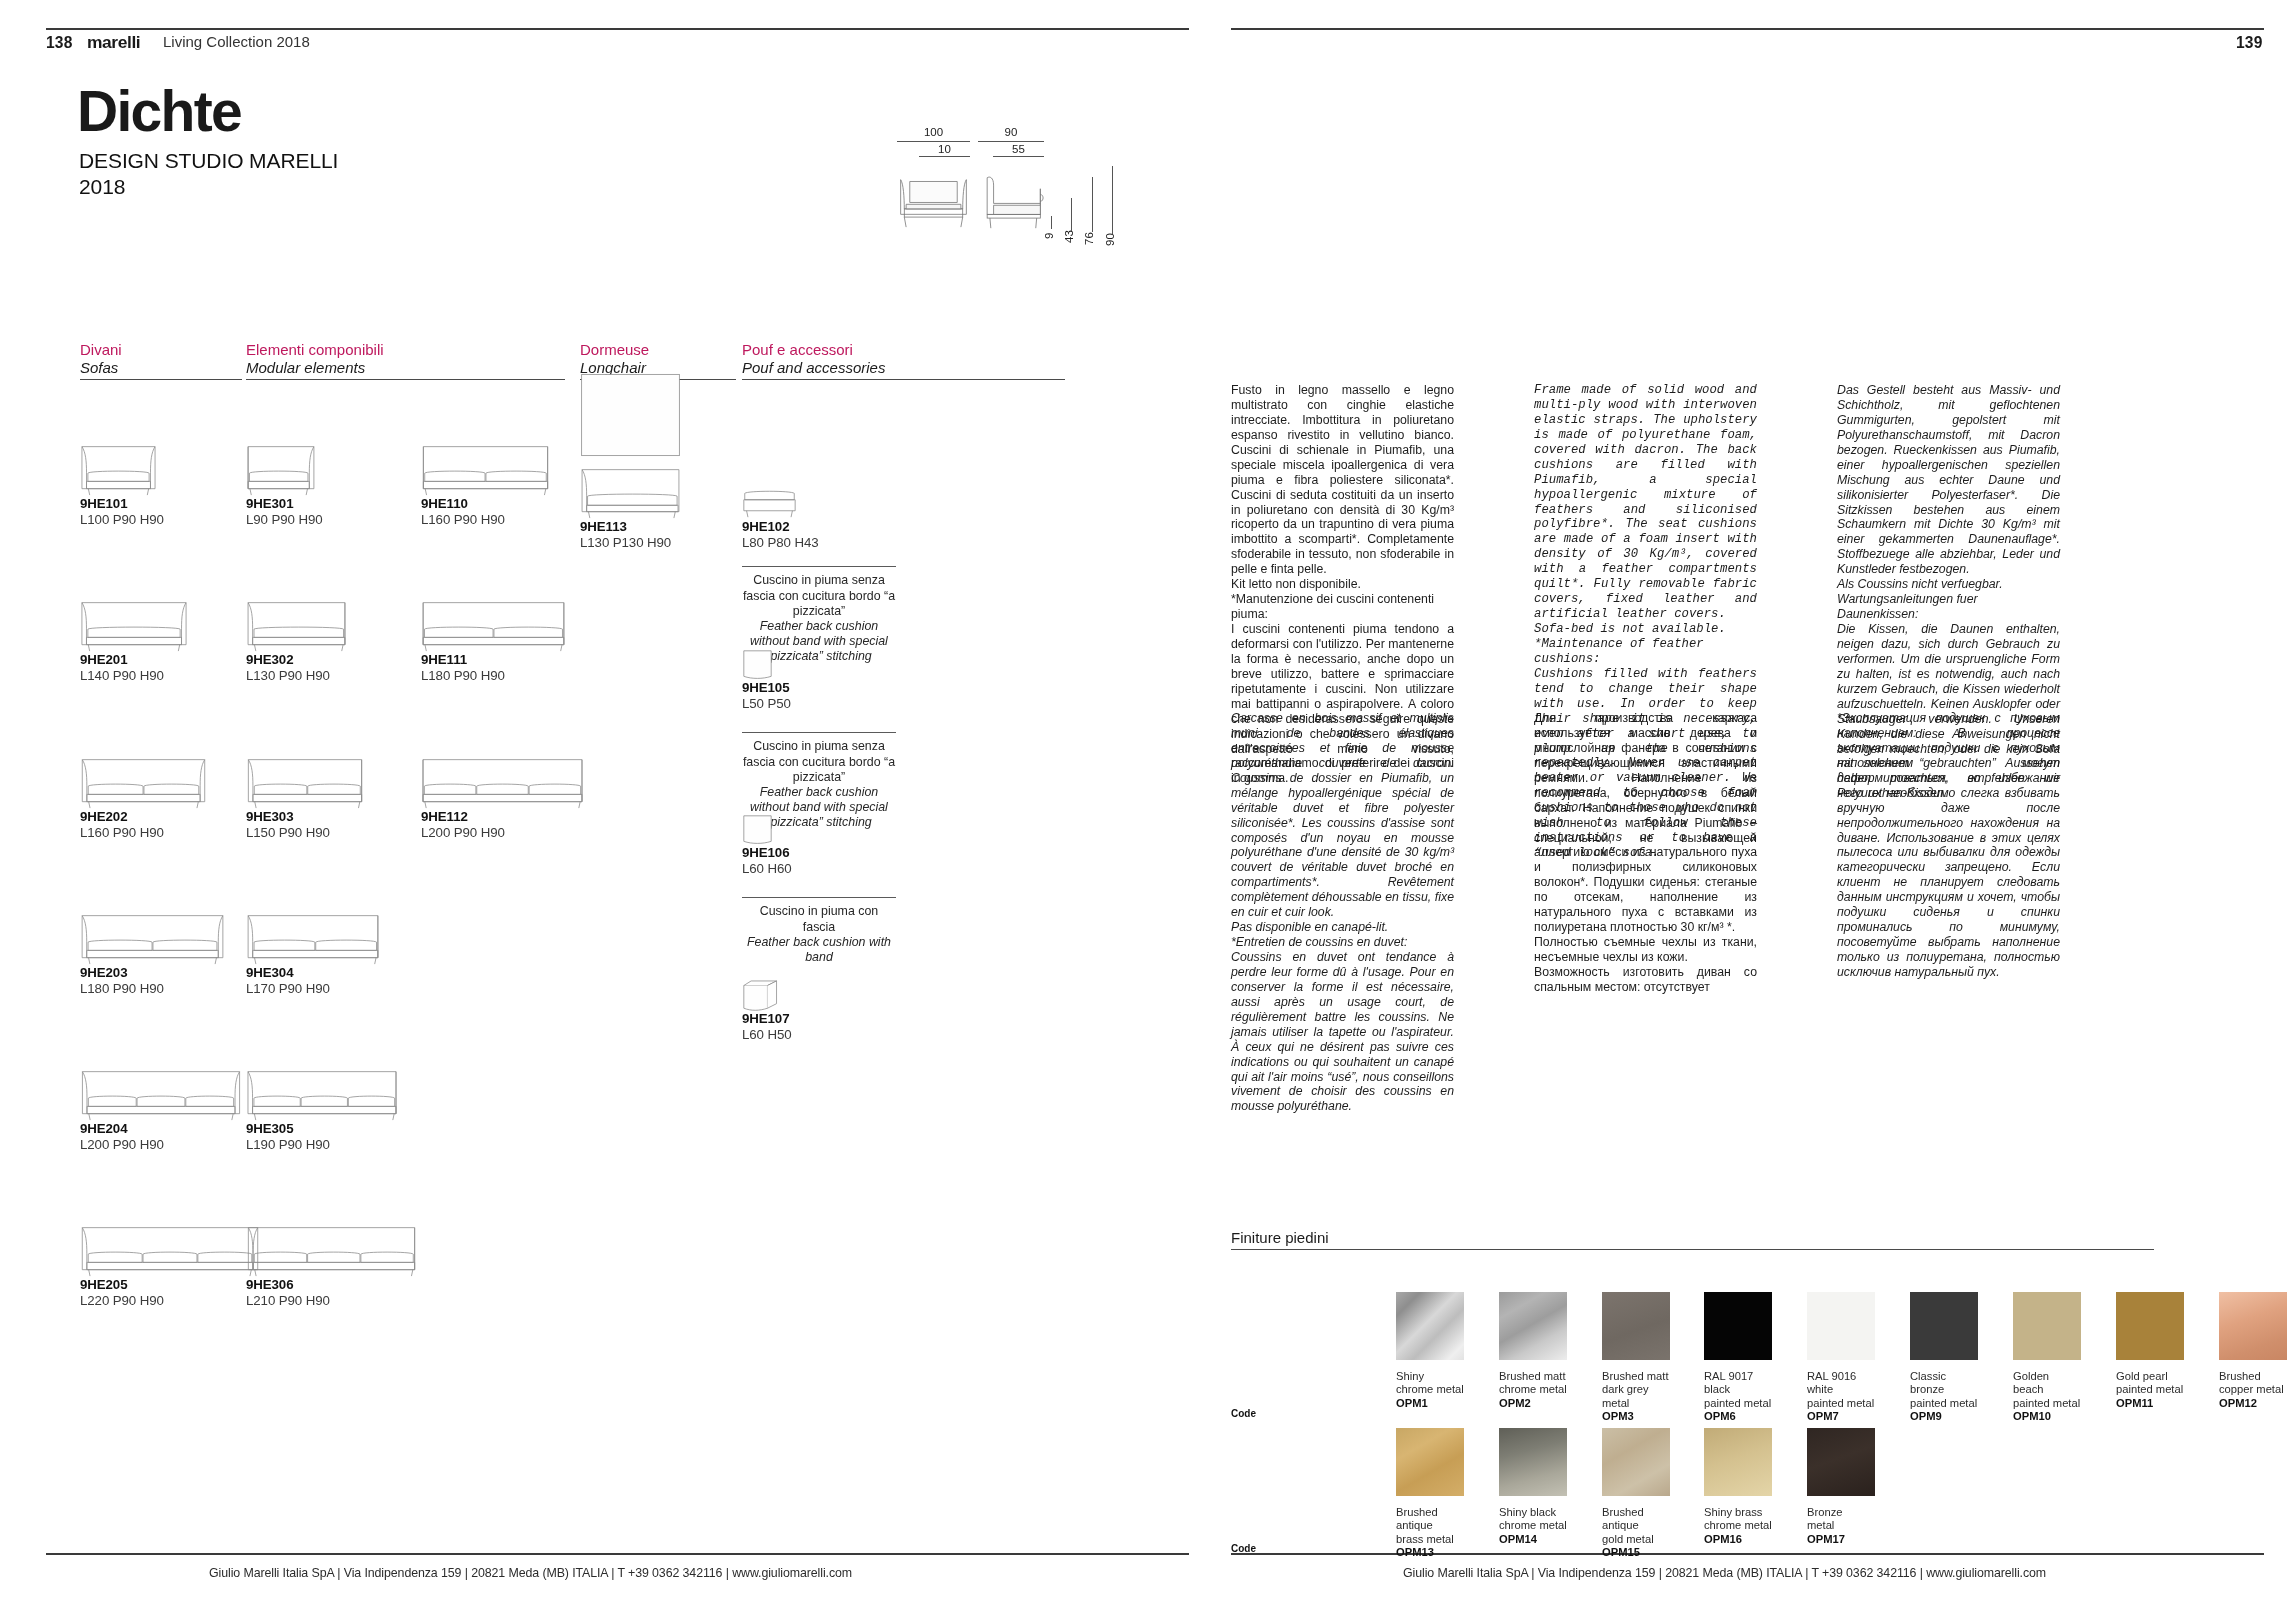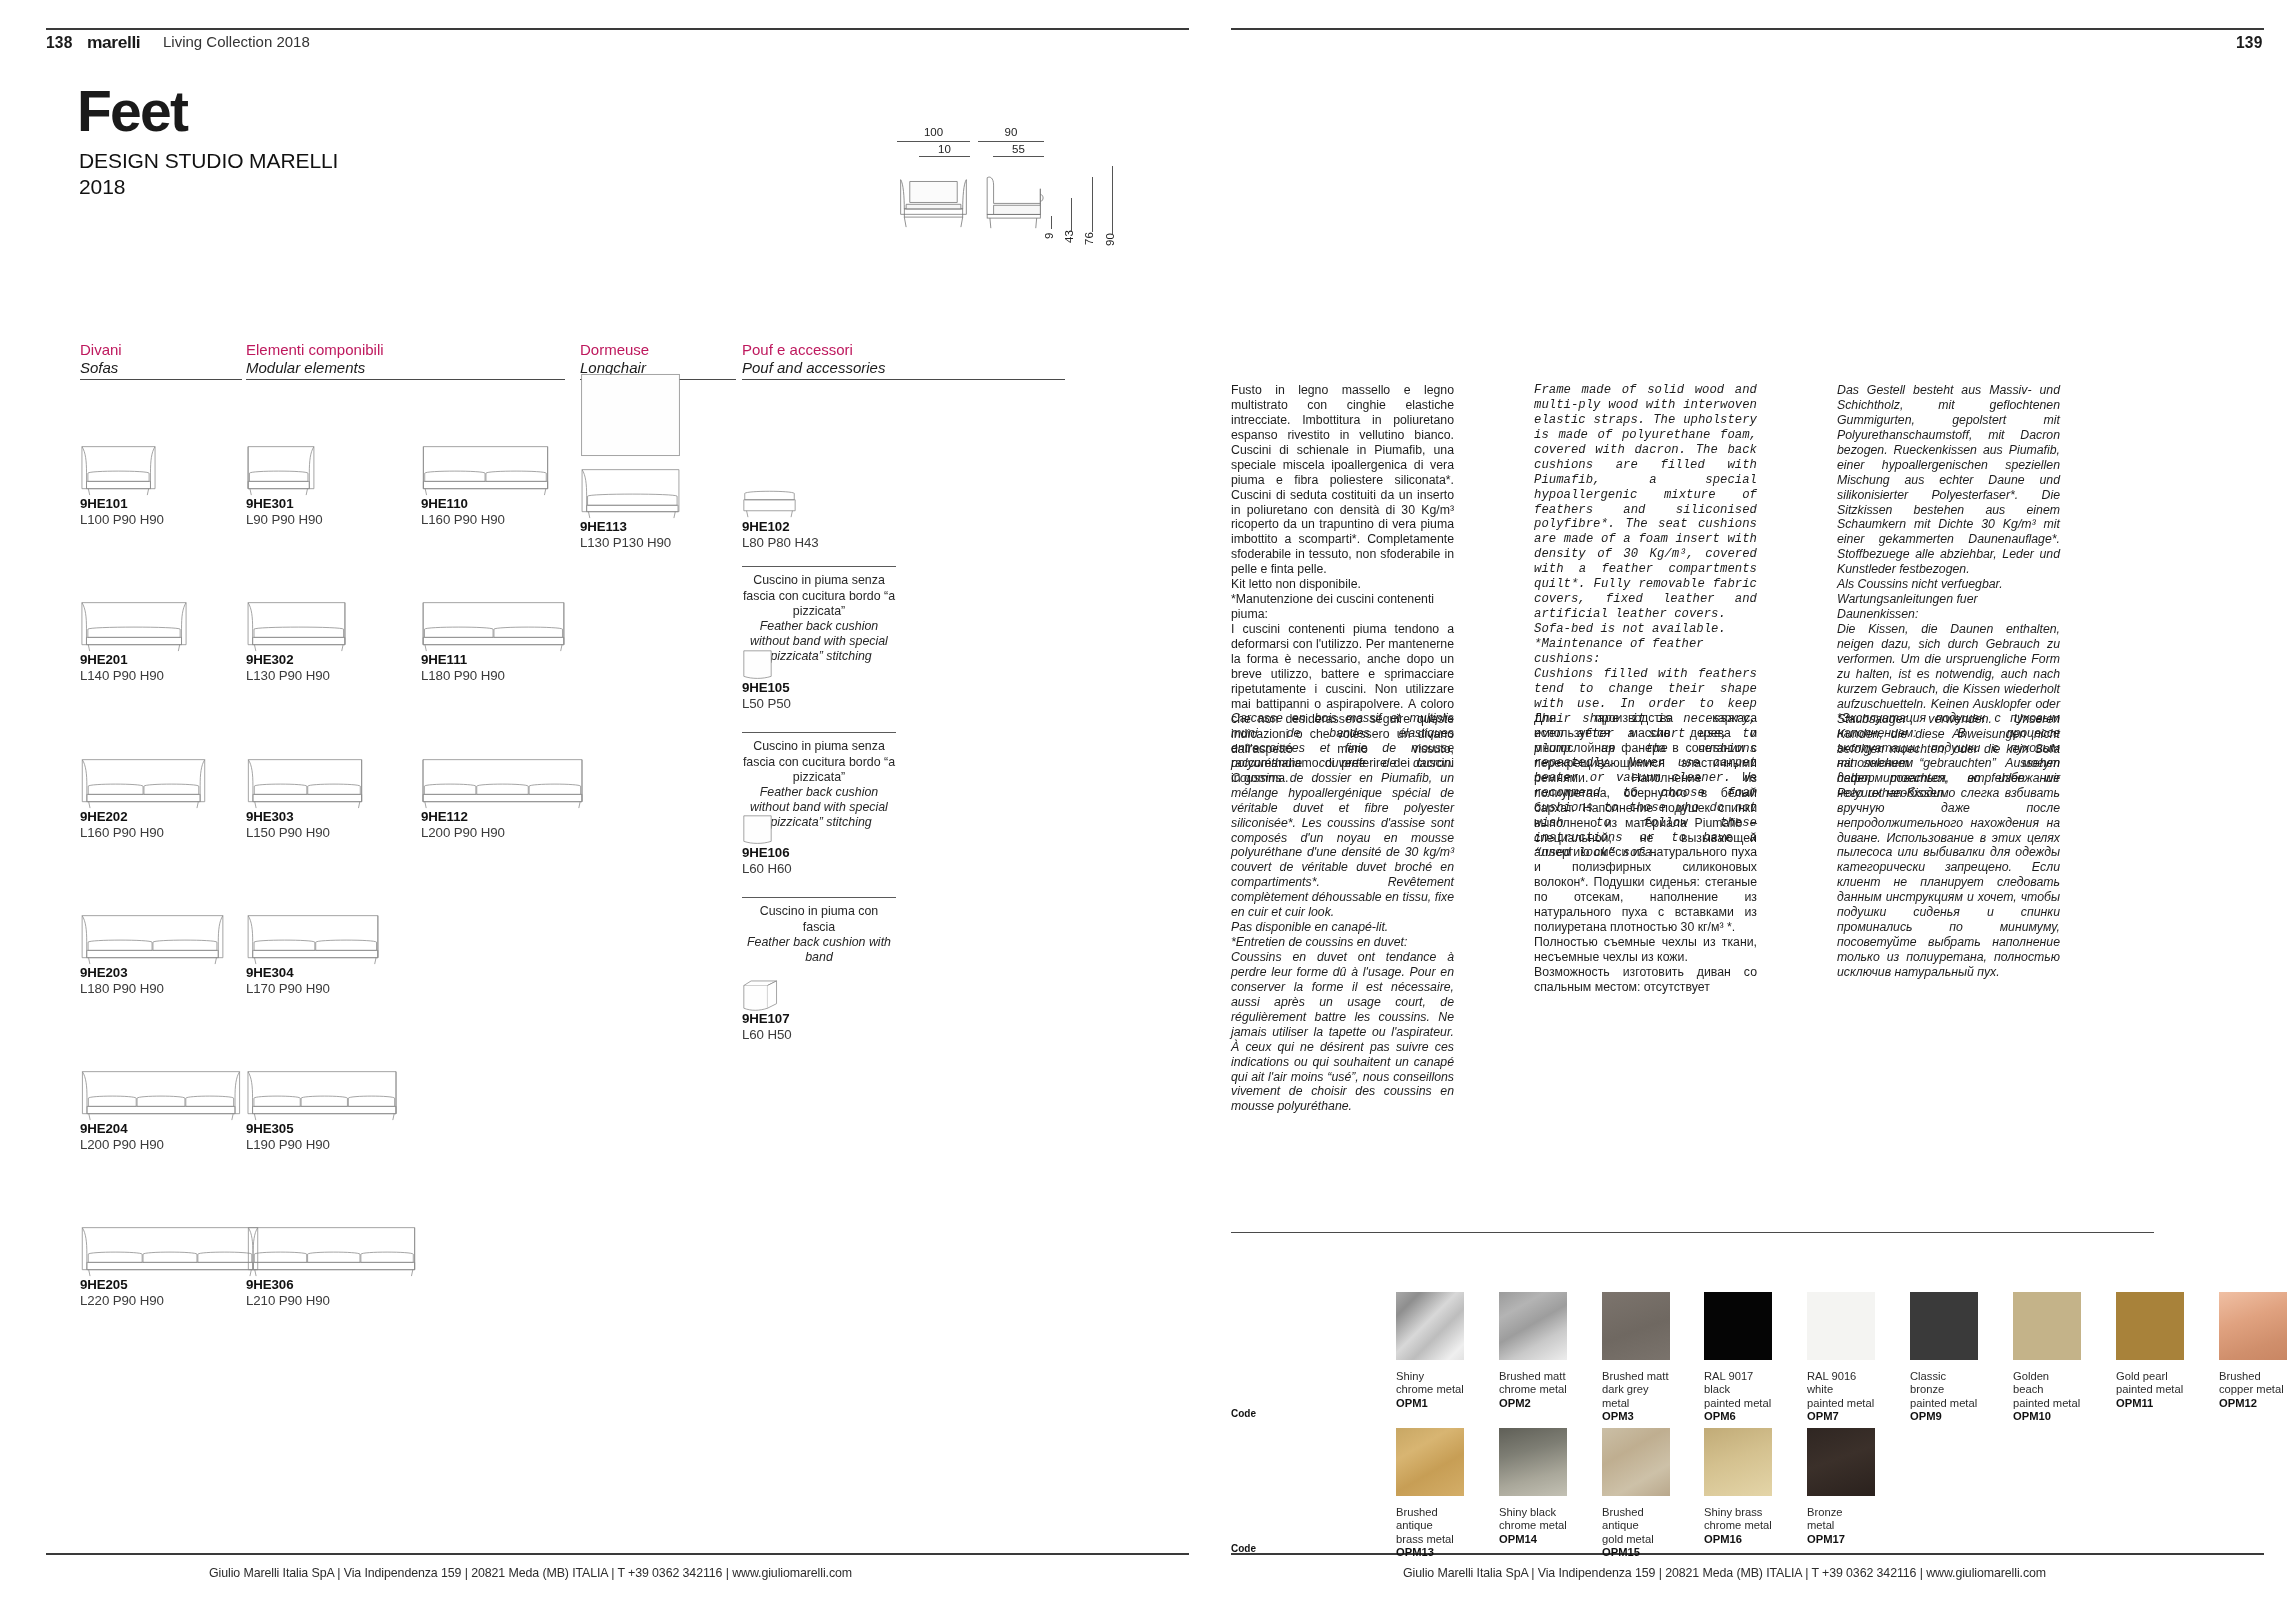--- a/index.html
+++ b/index.html
@@ -77,21 +77,21 @@
 
 <div class="page">
 
   <div class="left-page">
 
     <div class="top-rule" style="left:46px; top:20px; width:1143px;"></div>
     <div class="pagenum" style="left:46px; top:26px;">138</div>
     <div class="brand" style="left:87px; top:24px;">marelli</div>
     <div class="collection" style="left:163px; top:25px;">Living Collection 2018</div>
 
-    <div class="title-main">Feet</div>
+    <div class="title-main">Dichte</div>
     <div class="title-sub">
       <span>DESIGN STUDIO MARELLI</span><br>
       <span>2018</span>
     </div>
 
     <div class="dimbox">
       <div class="dim-lbl" style="left:0px; top:0px; width:73px;">100</div>
       <div class="dimline" style="left:0px; top:14.7px; width:73px; height:0.9px;"></div>
       <div class="dim-lbl" style="left:22px; top:16.5px; width:51px;">10</div>
       <div class="dimline" style="left:22px; top:30px; width:51px; height:0.9px;"></div>
@@ -523,20 +523,21 @@
     <p>Для производства каркаса используется массив дерева и многослойная фанера в сочетании с перекрещивающимися эластичными ремнями. Наполнение из полиуретана, обернутого в белый бархат. Наполнение подушек спинки выполнено из материала Piumafib – специальной, не вызывающей аллергию смеси из натурального пуха и полиэфирных силиконовых волокон*. Подушки сиденья: стеганые по отсекам, наполнение из натурального пуха с вставками из полиуретана плотностью 30 кг/м³ *.</p>
     <p>Полностью съемные чехлы из ткани, несъемные чехлы из кожи.</p>
     <p>Возможность изготовить диван со спальным местом: отсутствует</p>
   </div>
 
   <div class="txtcol ital" style="left:1837px; top:703px;">
     <p>*Эксплуатация подушек с пуховым наполнением: В процессе эксплуатации подушки с пуховым наполнением могут деформироваться, во избежание чего их необходимо слегка взбивать вручную даже после непродолжительного нахождения на диване. Использование в этих целях пылесоса или выбивалки для одежды категорически запрещено. Если клиент не планирует следовать данным инструкциям и хочет, чтобы подушки сиденья и спинки проминались по минимуму, посоветуйте выбрать наполнение только из полиуретана, полностью исключив натуральный пух.</p>
   </div>
 
   <div class="finish-head">
+    <div class="it">Finiture piedini</div>
     <div class="rule"></div>
   </div>
 
   <div class="code-lbl" style="left:1231px; top:1400px;">Code</div>
   <div class="code-lbl" style="left:1231px; top:1535px;">Code</div>
   <div id="sw-row1">
       <div class="sw" style="position: absolute; left: 1396px; top: 1284px;">
         <div class="chip" style="background-image:linear-gradient(135deg,#a9a9a9 0%,#8e8e8e 18%,#d8d8d8 45%,#bdbdbd 62%,#efefef 88%,#e2e2e2 100%)"></div>
       <div class="nm">Shiny<br>chrome metal</div>
       <div class="cd">OPM1</div>

